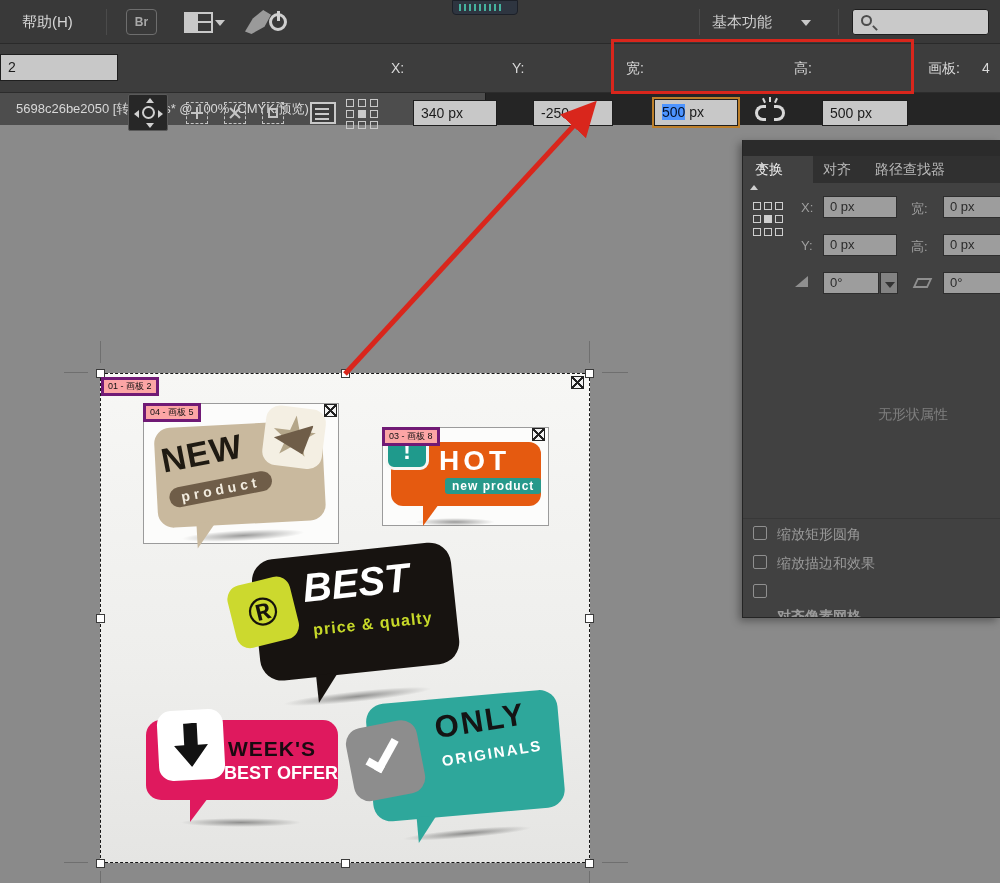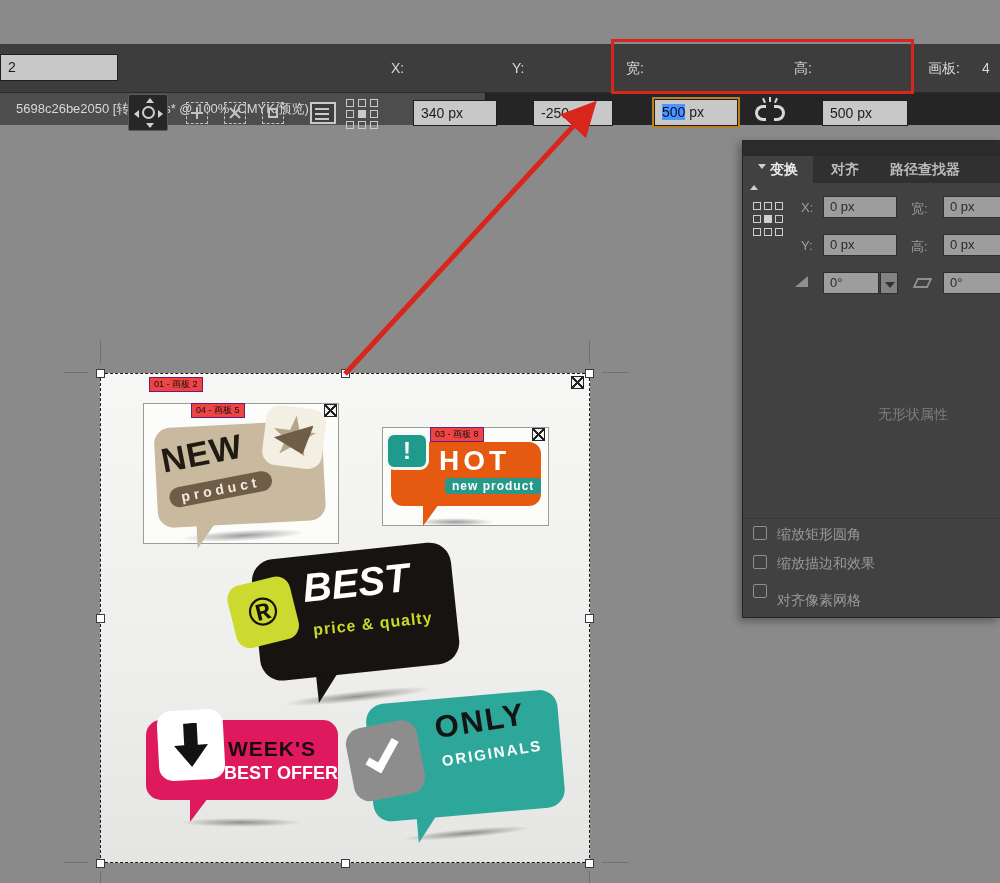--- a/index.html
+++ b/index.html
@@ -60,21 +60,21 @@
   .tabstrip { position:absolute; left:0; top:93px; width:1000px; height:32px; background:#252525; z-index:20; }
   .doc-tab { position:absolute; left:0; top:0; width:486px; height:32px; background:#4d4d4d; border-right:1px solid #1b1b1b; color:#d8d8d8; font-size:13px; line-height:32px; padding-left:16px; }
   .doc-close { position:absolute; right:12px; top:0; color:#b5b5b5; font-size:14px; cursor:default; }
 
   
   .canvas-bg { position:absolute; left:0; top:125px; width:1000px; height:758px; background:#8a8a8a; }
   .artboard { position:absolute; left:100px; top:373px; width:490px; height:490px; background:linear-gradient(180deg,#f7f7f5,#eeeeec 60%,#e5e5e3); }
   .sel-border { position:absolute; left:100px; top:373px; width:490px; height:490px; border:1px dashed #161616; z-index:12; pointer-events:none; }
   .handle { position:absolute; width:9px; height:9px; background:#ffffff; border:1px solid #3a3a3a; z-index:14; }
   .cropmark { position:absolute; background:#6f6f6f; z-index:5; }
-  .ab-tag { position:absolute; background:#ef4444; border:1px solid #701a75; color:#111; font-size:9px; line-height:13px; padding:0 4px; z-index:15; white-space:nowrap;margin-left:48px; }
+  .ab-tag { position:absolute; background:#fca5a5; border:3px solid #701a75; color:#111; font-size:9px; line-height:13px; padding:0 4px; z-index:15; white-space:nowrap; }
   .ab-close { position:absolute; width:13px; height:13px; background:
       linear-gradient(45deg, transparent 43%, #222 43% 57%, transparent 57%),
       linear-gradient(-45deg, transparent 43%, #222 43% 57%, transparent 57%), #f2f2f2;
       border:1px solid #222; z-index:15; }
   .subboard { position:absolute; background:#fcfcfb; border:1px solid #9b9b9b; z-index:2; }
 
   
   .badge { position:absolute; z-index:6; }
   .bubble { position:absolute; }
   .tail { position:absolute; width:0; height:0; }
@@ -124,21 +124,21 @@
   .badge-only .tail { left:62px; top:128px; border-top:26px solid #2ea79b; border-right:20px solid transparent; }
   .badge-only .mark { position:absolute; left:0; top:32px; width:72px; height:74px; background:#8d8d8d; border-radius:16px; transform:rotate(-6deg); }
   .badge-only .check { position:absolute; left:16px; top:20px; width:36px; height:18px; border-left:8px solid #fff; border-bottom:8px solid #fff; transform:rotate(-50deg); }
   .badge-only .btitle { left:88px; top:20px; font-size:31px; font-weight:900; color:#141414; transform:rotate(-4deg); letter-spacing:2px; }
   .badge-only .bsub { left:92px; top:62px; font-size:15px; color:#fff; transform:rotate(-4deg); letter-spacing:2px; }
 
   
   .panel { position:absolute; left:742px; top:140px; width:258px; height:478px; background:#414141; border-left:1px solid #242424; border-bottom:1px solid #242424; box-shadow:-3px 3px 8px rgba(0,0,0,.35); overflow:hidden; z-index:25; }
   .panel-head { position:absolute; left:0; top:0; width:100%; height:16px; background:#2b2b2b; }
   .panel-tabs { position:absolute; left:0; top:16px; width:100%; height:27px; background:#303030; }
-  .ptab { position:absolute; top:0; height:27px; line-height:27px; font-size:14px; color:#b9b9b9; text-align:center;font-weight:bold; }
+  .ptab { position:absolute; top:0; height:27px; line-height:27px; font-size:14px; color:#b9b9b9; text-align:left; }
   .ptab.active { background:#414141; color:#ececec; }
   .collapse-icon { position:absolute; left:7px; top:8px; }
   .collapse-icon .u { width:0;height:0;border-left:4px solid transparent;border-right:4px solid transparent;border-bottom:5px solid #cfcfcf; }
   .collapse-icon .d { width:0;height:0;border-left:4px solid transparent;border-right:4px solid transparent;border-top:5px solid #cfcfcf; margin-top:2px; }
   .p-label { position:absolute; color:#9f9f9f; font-size:13px; }
   .p-field { position:absolute; width:74px; height:22px; background:#9d9d9d; border:1px solid #2e2e2e; color:#2b2b2b; font-size:13px; line-height:20px; padding-left:6px; }
   .proxy { position:absolute; left:10px; top:62px; width:32px; height:40px; }
   .proxy i { position:absolute; width:8px; height:8px; border:1px solid #cfcfcf; }
   .proxy i.fill { background:#cfcfcf; }
   .dd-btn { position:absolute; width:18px; height:22px; background:#828282; border:1px solid #2e2e2e; }
@@ -150,20 +150,42 @@
   .p-check { position:absolute; left:10px; width:14px; height:14px; border:1px solid #8f8f8f; border-radius:2px; background:transparent; }
   .p-check-label { position:absolute; left:34px; color:#9a9a9a; font-size:14px; line-height:16px; white-space:nowrap; }
 
   .annotation-svg { position:absolute; left:0; top:0; width:1000px; height:883px; z-index:44; pointer-events:none; }
 </style>
 </head>
 <body>
 
 <div class="app">
 
+  <div class="menubar">
+    <div class="menu-item" style="left:22px;">帮助(H)</div>
+    <div class="vsep" style="left:106px;"></div>
+    <div class="br-btn">Br</div>
+    <div class="layout-icon"></div>
+    <div class="caret" style="left:215px; top:20px;"></div>
+    <div class="rocket">
+      <div class="body"></div>
+      <div class="power"></div>
+    </div>
+    <div class="stripe-widget">
+      <div class="bars"></div>
+    </div>
+    <div class="vsep" style="left:699px;"></div>
+    <div class="workspace">基本功能</div>
+    <div class="caret" style="left:801px; top:20px;"></div>
+    <div class="vsep" style="left:838px;"></div>
+    <div class="searchbox">
+      <div class="mag"></div>
+      <span></span>
+    </div>
+  </div>
 
   <div class="controlbar">
     <div class="field" style="left:0; top:10px; width:118px; height:27px;">2</div>
     <div class="move-btn">
       <div class="move-glyph"></div>
       <i class="mv up"></i>
         <i class="mv down"></i>
         <i class="mv left"></i>
         <i class="mv right"></i>
     </div>
@@ -346,21 +368,21 @@
     <div class="p-field" style="left:200px; top:132px;">0°</div>
 
     <div class="no-shape">无形状属性</div>
     <div class="p-divider"></div>
 
     <div class="p-check" style="top:386px;"></div>
     <div class="p-check-label" style="top:386px;">缩放矩形圆角</div>
     <div class="p-check" style="top:415px;"></div>
     <div class="p-check-label" style="top:415px;">缩放描边和效果</div>
     <div class="p-check" style="top:444px;"></div>
-    <div class="p-check-label" style="top:452px;">对齐像素网格</div>
+    <div class="p-check-label" style="top:468px;font-weight:bold;">对齐像素网格</div>
   </div>
 
   <svg class="annotation-svg" viewBox="0 0 1000 883">
     <defs>
       <marker id="arrowhead" markerWidth="7" markerHeight="7" refX="5" refY="3.5" orient="auto">
         <polygon points="0 0, 7 3.5, 0 7" fill="#d9261c"></polygon>
       </marker>
     </defs>
     <line x1="345" y1="374" x2="590" y2="108" stroke="#d9261c" stroke-width="5" marker-end="url(#arrowhead)"></line>
   </svg>

